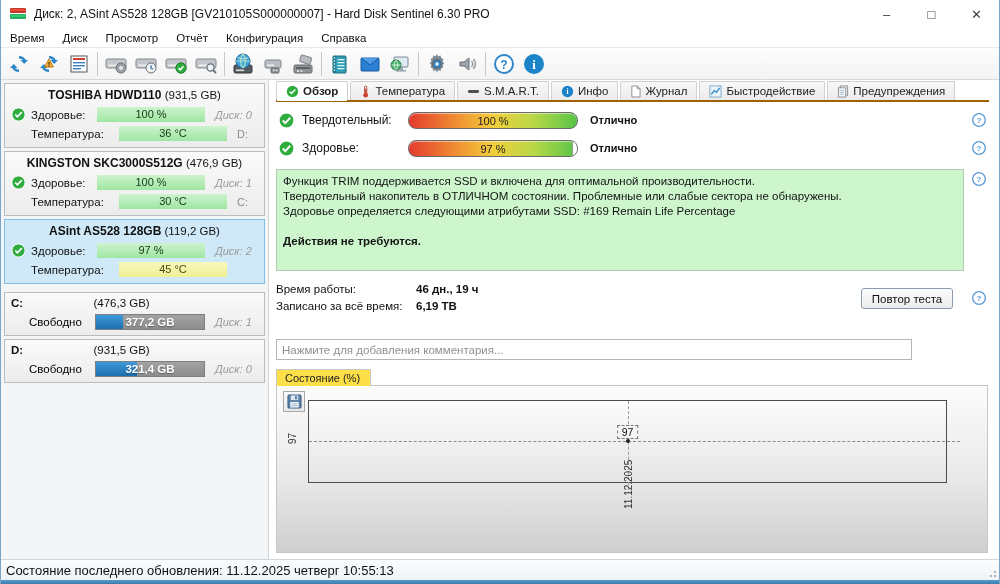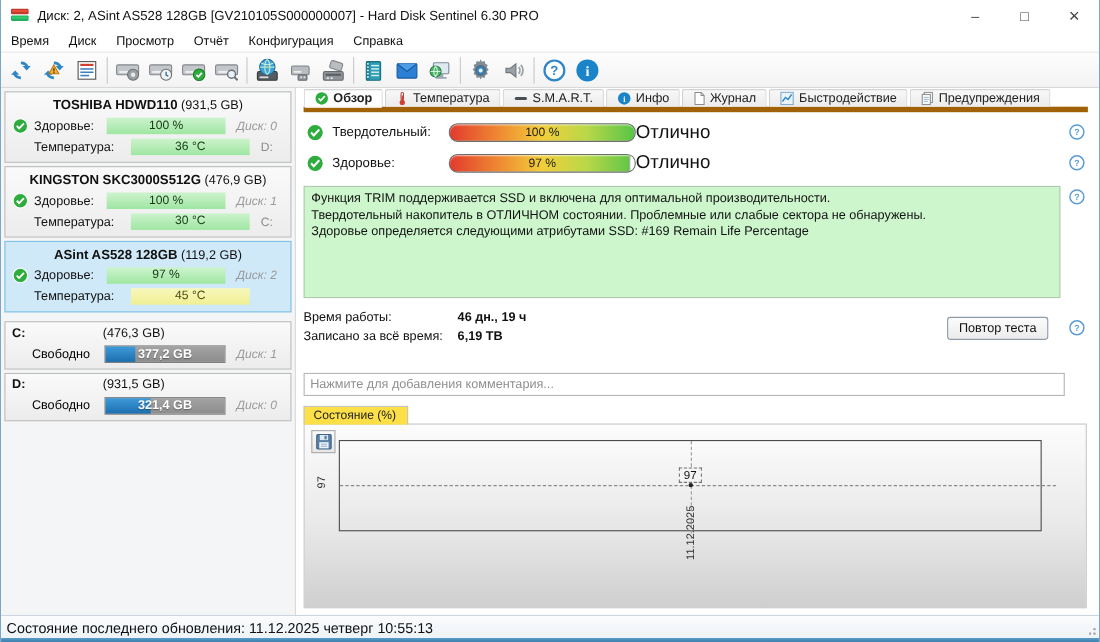--- a/index.html
+++ b/index.html
@@ -46,47 +46,47 @@
   .part-head { display:flex; font-size:11.5px; padding:2px 0 3px 2px; color:#111; }
   .part-size { flex:1; text-align:center; margin-right:40px; }
   .part-row { display:flex; align-items:center; height:19px; font-size:11.5px; }
   .part-row .free-label { width:66px; margin-left:20px; }
   .free-bar { width:110px; height:16px; border:1px solid #7e7e7e; position:relative; background:linear-gradient(#a3a3a3,#8d8d8d); }
   .free-bar .blue-seg { position:absolute; left:0; top:0; bottom:0; background:linear-gradient(#3e9ada,#1d6fae); }
   .free-bar .bar-text { position:absolute; inset:0; text-align:center; color:#fff; font-weight:bold; font-size:11.5px; line-height:15px; text-shadow:0 1px 1px rgba(0,0,0,.35); }
 
   
   .main { flex:1 1 auto; position:relative; background:#fff; padding:0 10px 0 7px; min-width:0; }
-  .tabbar { display:flex; height:21px; border-bottom:5px solid #a16207; margin-top:1px; }
+  .tabbar { display:flex; height:21px; border-bottom:2px solid #a16207; margin-top:1px; }
   .tab { display:flex; align-items:center; gap:4px; padding:0 9px; font-size:11.5px; color:#222; border:1px solid #d0d0d0; border-bottom:none; background:linear-gradient(#f8f8f8,#ebebeb); margin-right:2px; border-radius:2px 2px 0 0; }
   .tab.active { background:#fff; font-weight:bold; position:relative; }
   .tab.active::after { content:""; position:absolute; left:0; right:0; bottom:-1px; height:1px; background:#fff; }
 
   .gauge-row { display:flex; align-items:center; height:20px; margin-top:8px; position:relative; }
   .gauge-row .g-ico { width:18px; display:flex; margin-left:2px; }
   .gauge-row .g-label { width:106px; font-size:12px; margin-left:6px; color:#111; }
   .gauge { width:170px; height:17px; border:1px solid #6d6d6d; border-radius:8px; position:relative; overflow:hidden; background:linear-gradient(90deg,#e23b2e 0%,#ef8832 26%,#f2ce3a 50%,#b9d848 74%,#57c447 100%); box-shadow:inset 0 1px 1px rgba(255,255,255,.5); }
   .gauge .rest { position:absolute; right:0; top:0; bottom:0; background:#fff; border-left:1px solid #999; }
   .gauge .pct { position:absolute; inset:0; text-align:center; font-size:11px; line-height:16px; color:#1c1c1c; }
-  .g-rating { margin-left:0; font-size:17px; font-weight:normal; color:#111; }
+  .g-rating { margin-left:12px; font-size:11px; font-weight:bold; color:#111; }
   .help-ico { position:absolute; right:2px; top:2px; }
 
   .text-box { position:relative; margin-top:11px; }
   .advice { width:688px; height:102px; background:#cdf6cd; border:1px solid #b2c9b2; padding:4px 6px; font-size:11.5px; line-height:15px; color:#131313; }
   .advice .act { font-weight:bold; margin-top:15px; }
 
   .stats { margin-top:9px; position:relative; height:54px; }
   .stat-row { display:flex; font-size:11.5px; height:17px; align-items:center; color:#111; }
   .stat-row .s-label { width:140px; }
   .stat-row .s-val { font-weight:bold; }
   .retest { position:absolute; right:36px; top:8px; width:92px; height:21px; font-size:11.5px; font-family:"Liberation Sans",sans-serif; background:linear-gradient(#fcfcfc,#ececec); border:1px solid #8d9aa8; border-radius:3px; color:#111; }
   .stats .help-ico { top:10px; }
 
   .comment { margin-top:5px; }
-  .comment input { width:692px; height:21px; border:1px solid #b5b5b5; font-size:11.5px; padding:0 5px; color:#888; font-family:"Liberation Sans",sans-serif; background:#fff; }
+  .comment input { width:636px; height:21px; border:1px solid #b5b5b5; font-size:11.5px; padding:0 5px; color:#888; font-family:"Liberation Sans",sans-serif; background:#fff; }
   .comment input::placeholder { color:#909090; }
 
   
   .chart-sec { margin-top:8px; position:relative; }
   .chart-tab { display:inline-block; border:1px solid #c6c6c6; border-bottom:none; background:#fde047; font-size:11px; padding:2px 10px 2px 8px; color:#222; position:relative; z-index:2; }
   .chart-panel { position:relative; width:712px; height:168px; border:1px solid #c6c6c6; margin-top:-1px; background:linear-gradient(#fcfcfc 0%, #e9e9e9 55%, #cfcfcf 100%); }
   .save-btn { position:absolute; left:6px; top:5px; width:22px; height:21px; border:1px solid #a8a8a8; background:linear-gradient(#fafafa,#e8e8e8); display:flex; align-items:center; justify-content:center; }
   .plot { position:absolute; left:31px; right:40px; top:14px; height:83px; border:1px solid #4c4c4c; background:linear-gradient(#fbfbfb,#e6e6e6); }
   .hline { position:absolute; left:0; right:-14px; top:40px; border-top:1px dashed #8a8a8a; }
   .vline { position:absolute; top:0; bottom:-8px; left:50%; border-left:1px dashed #9a9a9a; }
@@ -465,20 +465,21 @@
               <circle cx="12" cy="12" r="9.5" fill="#fff" stroke="#5b9bd5" stroke-width="2"></circle>
               <text x="12" y="16.5" text-anchor="middle" font-size="12" font-weight="bold" fill="#5b9bd5" font-family="Liberation Sans, sans-serif">?</text>
             </svg></span>
       </div>
 
       <div class="text-box">
         <div class="advice">
           <div>Функция TRIM поддерживается SSD и включена для оптимальной производительности.</div>
           <div>Твердотельный накопитель в ОТЛИЧНОМ состоянии. Проблемные или слабые сектора не обнаружены.</div>
           <div>Здоровье определяется следующими атрибутами SSD: #169 Remain Life Percentage</div>
+          <div class="act">Действия не требуются.</div>
         </div>
         <span class="help-ico"><svg width="16" height="16" viewBox="0 0 24 24">
               <circle cx="12" cy="12" r="9.5" fill="#fff" stroke="#5b9bd5" stroke-width="2"></circle>
               <text x="12" y="16.5" text-anchor="middle" font-size="12" font-weight="bold" fill="#5b9bd5" font-family="Liberation Sans, sans-serif">?</text>
             </svg></span>
       </div>
 
       <div class="stats">
         <div class="stat-row">
           <span class="s-label">Время работы:</span>

